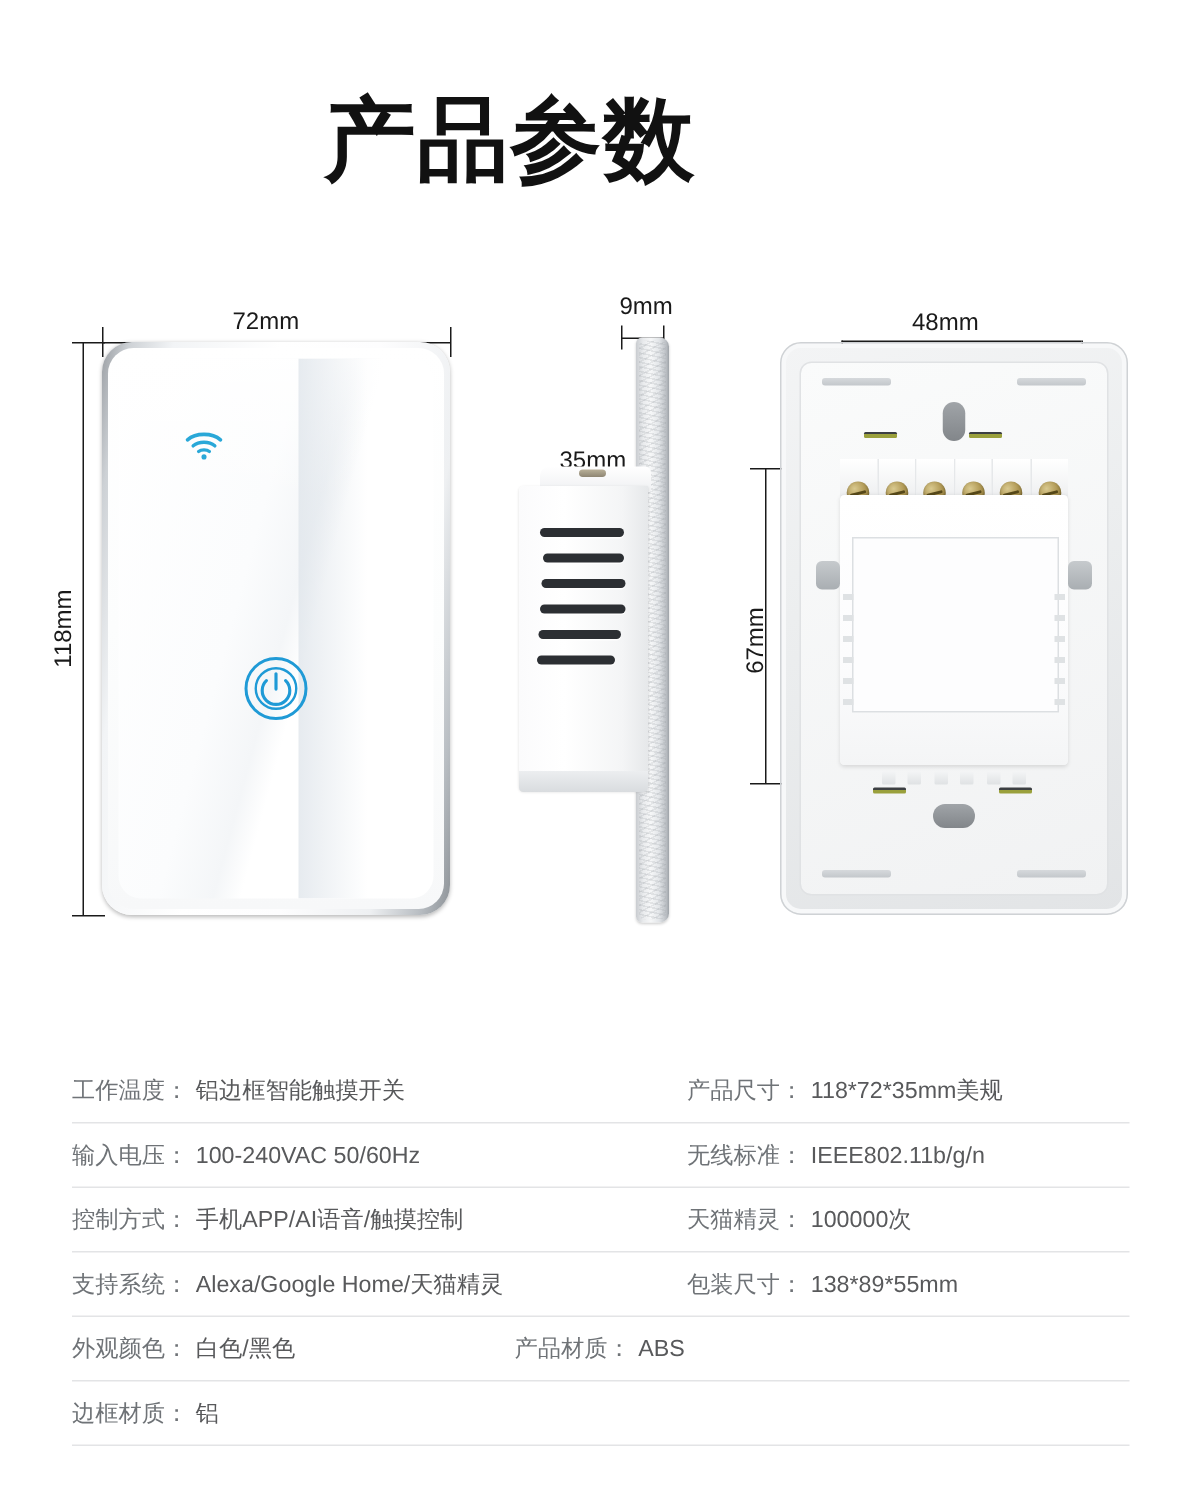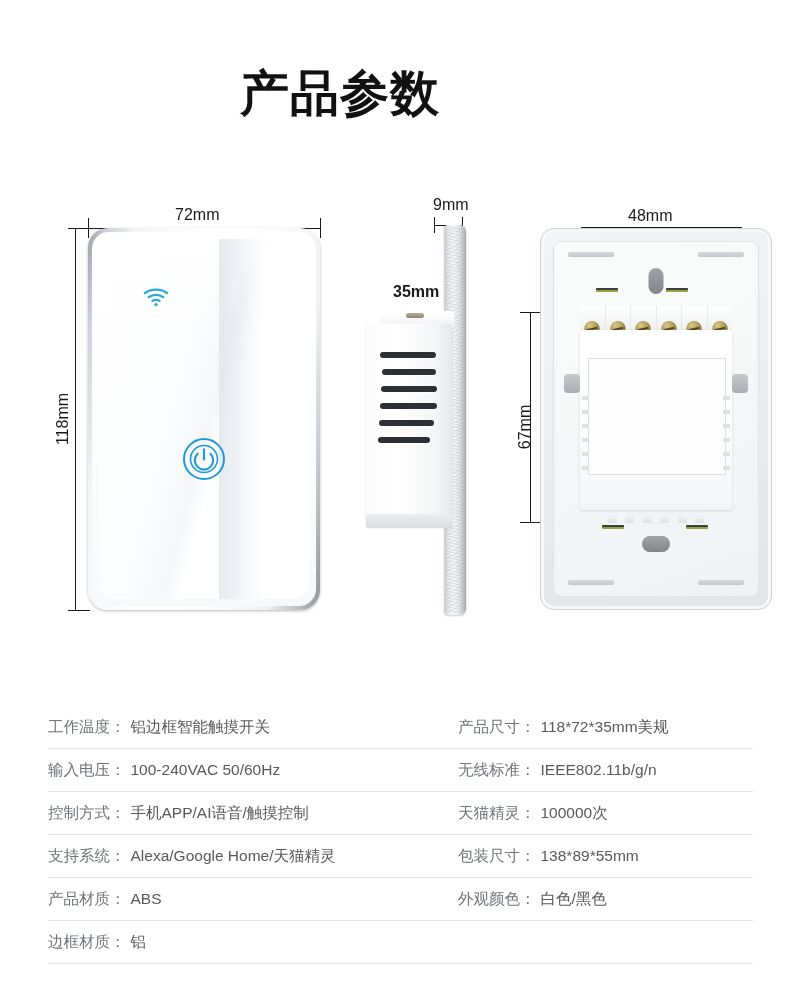--- a/index.html
+++ b/index.html
@@ -16,34 +16,33 @@
     overflow: hidden;
   }
 
   
   .page-title {
     position: absolute;
     top: 63px;
     left: 0;
     width: 680px;
     text-align: center;
-    font-size: 49px;
+    font-size: 61px;
     line-height: 60px;
     font-weight: 700;
     letter-spacing: 1px;
     color: #111;
   }
 
   
   .diagram {
     position: absolute;
     top: 0; left: 0;
     width: 640px;
     height: 690px;
-    margin-left: 20px;
   }
 
   
   .dim-label {
     position: absolute;
     font-size: 16px;
     line-height: 18px;
     color: #1a1a1a;
     white-space: nowrap;
   }
@@ -446,21 +445,21 @@
         </div>
       </div>
     </div>
   </div>
 
   <div class="dim-label" style="left:413px; top:196px;">9mm</div>
   <div class="dim-line-h" style="left:414px; top:225px; width:28px;"></div>
   <div class="tick-v" style="left:414px; top:217px; height:16px;"></div>
   <div class="tick-v" style="left:442px; top:217px; height:16px;"></div>
 
-  <div class="dim-label" style="left:373px; top:283px;font-weight:bold;">35mm</div>
+  <div class="dim-label" style="left:373px; top:299px;">35mm</div>
   <div class="dim-line-h" style="left:346px; top:349px; width:96px;"></div>
   <div class="tick-v" style="left:346px; top:338px; height:22px;"></div>
   <div class="tick-v" style="left:442px; top:338px; height:22px;"></div>
 
   <div class="side-view">
     <div class="side-plate">
       <div class="side-plate-speckle"></div>
     </div>
     <div class="side-body-top"></div>
     <div class="side-body-clip"></div>
@@ -606,27 +605,27 @@
       <span class="spec-key">支持系统：</span>
       <span class="spec-val">Alexa/Google Home/天猫精灵</span>
     </div>
     <div class="spec-cell right">
       <span class="spec-key">包装尺寸：</span>
       <span class="spec-val">138*89*55mm</span>
     </div>
   </div>
 
   <div class="spec-row">
+    <div class="spec-cell right">
+      <span class="spec-key">外观颜色：</span>
+      <span class="spec-val">白色/黑色</span>
+    </div>
     <div class="spec-cell left">
       <span class="spec-key">产品材质：</span>
       <span class="spec-val">ABS</span>
-    </div>
-    <div class="spec-cell right">
-      <span class="spec-key">外观颜色：</span>
-      <span class="spec-val">白色/黑色</span>
     </div>
   </div>
 
   <div class="spec-row">
     <div class="spec-cell right">
       <span class="spec-key">边框材质：</span>
       <span class="spec-val">铝</span>
     </div>
   </div>
 

